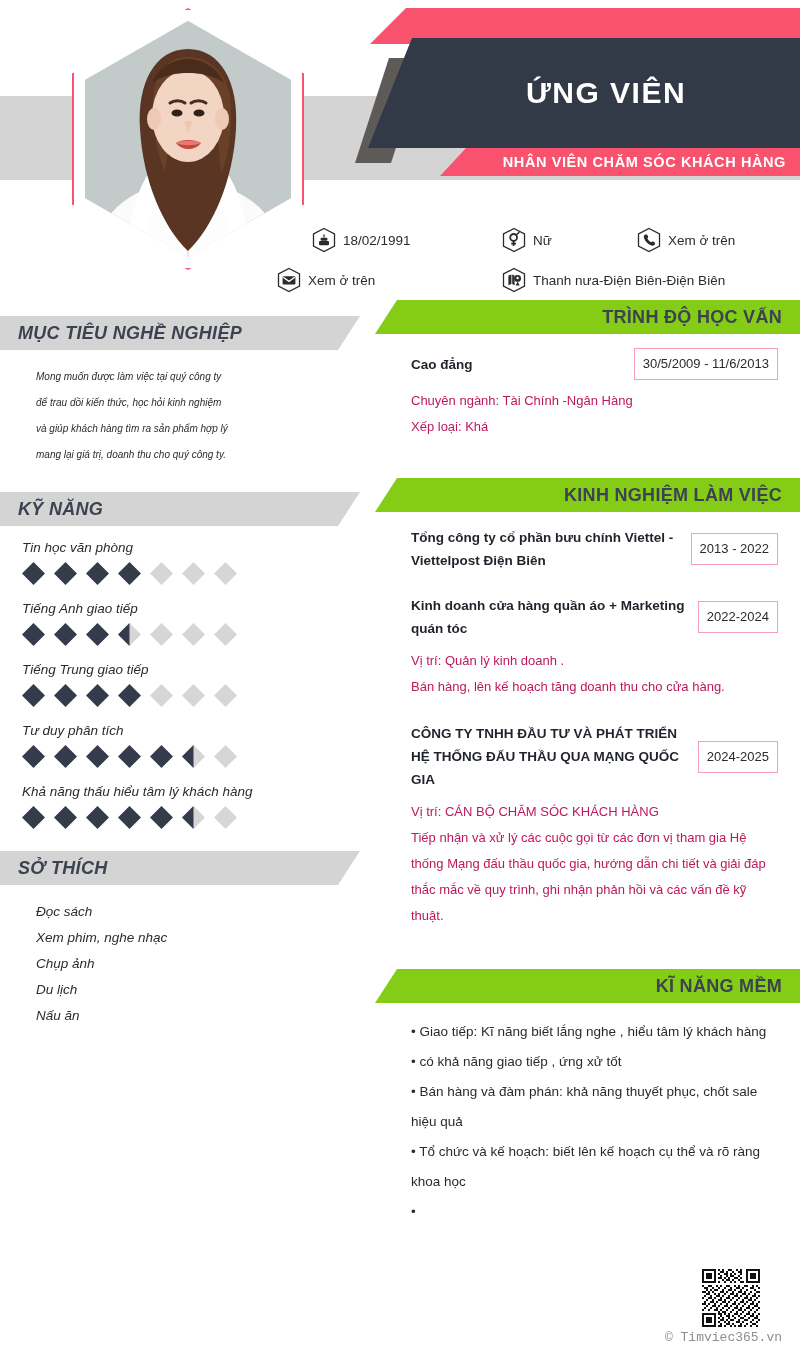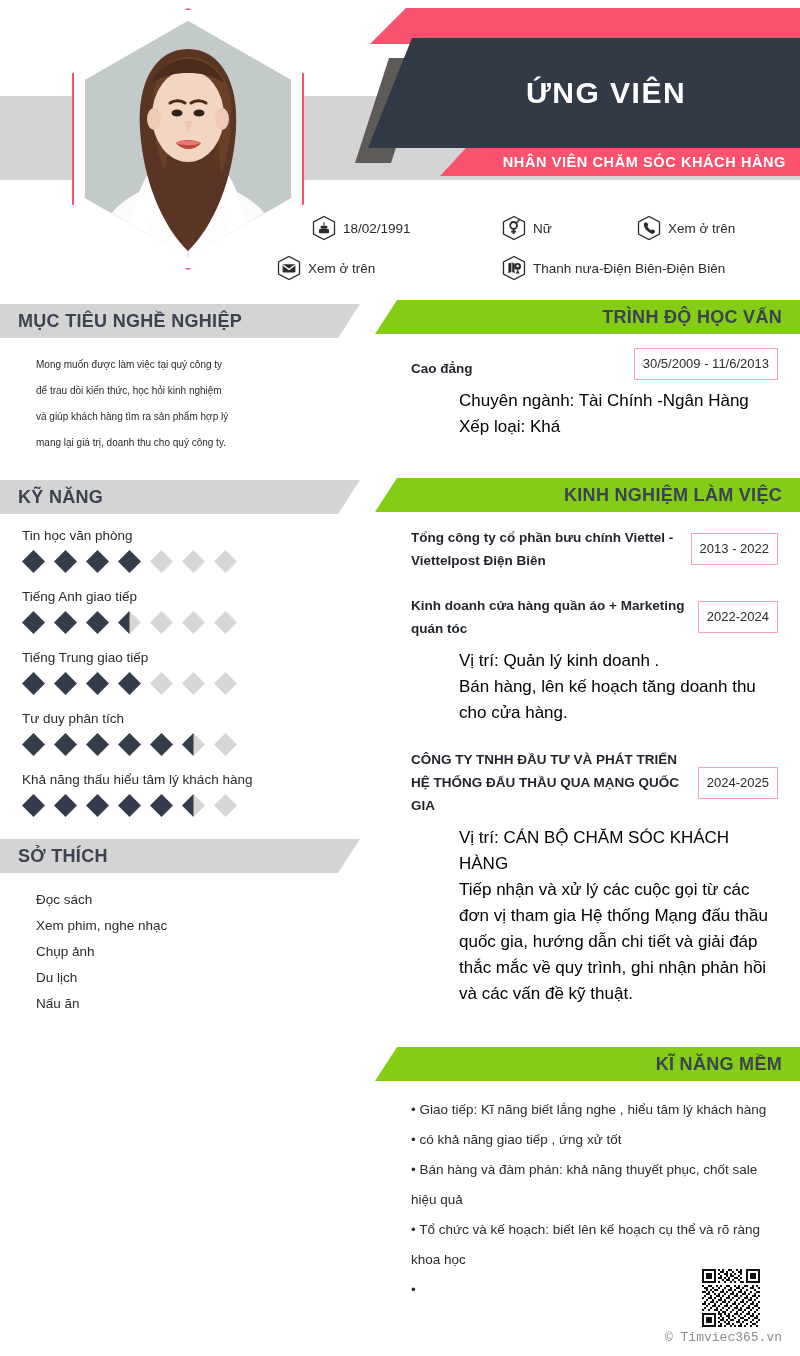--- a/index.html
+++ b/index.html
@@ -72,32 +72,32 @@
     clip-path: polygon(50% 0%, 100% 25%, 100% 75%, 50% 100%, 0% 75%, 0% 25%);
   }
   .photo-hex {
     position: absolute; left: 13px; top: 13px; width: 206px; height: 236px;
     clip-path: polygon(50% 0%, 100% 25%, 100% 75%, 50% 100%, 0% 75%, 0% 25%);
     overflow: hidden; background: #c6cdcc;
   }
   .photo-hex svg { display:block; width: 100%; height: 100%; }
 
   
-  .contacts { position: absolute; left: 310px; top: 208px; width: 470px; }
+  .contacts { position: absolute; left: 310px; top: 220px; width: 470px; }
   .c-row { display: flex; align-items: center; height: 40px; }
   .c-item { display: flex; align-items: center; gap: 5px; font-size: 13.5px; color: #2b2b2b; }
   .c-ico {
     width: 28px; height: 28px; flex: 0 0 28px;
     display: flex; align-items: center; justify-content: center;
   }
   .c-ico svg { display: block; }
 
   
   .cols { position: absolute; left: 0; top: 300px; width: 800px; }
-  .col-left { position: absolute; left: 0; top: 4px; width: 360px; }
+  .col-left { position: absolute; left: 0; top: 16px; width: 360px; font-style: italic; }
   .col-right { position: absolute; left: 375px; top: 0; width: 425px; }
 
   .sec-head-l {
     position: relative; height: 34px; background: #d4d4d4;
     display: flex; align-items: center;
     padding-left: 18px;
     clip-path: polygon(0 0, 100% 0, calc(100% - 22px) 100%, 0 100%);
     margin-bottom: 14px;
   }
   .sec-head-r {
@@ -119,28 +119,28 @@
   .skill-label { font-size: 13.5px; color: #2b2b2b; margin-bottom: 7px; }
   .diamonds { display: flex; gap: 9px; }
   .dia { width: 23px; height: 23px; position: relative; }
   .dia svg { display: block; }
 
   
   .hobby { font-size: 13.5px; color: #2b2b2b; line-height: 26px; padding-left: 36px; }
 
   
   .entry { padding: 0 22px 0 36px; margin-bottom: 6px; }
-  .entry-head { display: flex; align-items: flex-end; justify-content: space-between; gap: 12px; }
+  .entry-head { display: flex; align-items: center; justify-content: space-between; gap: 12px; }
   .entry-title { font-size: 13.5px; font-weight: bold; line-height: 23px; color: #1f232b; flex: 1; }
   .date-badge {
     border: 1.5px solid #f9a0b2; color: #2b2b2b; font-size: 13px;
     padding: 4px 8px; white-space: nowrap; text-align: right; line-height: 22px;
     flex: 0 0 auto; align-self: center;
   }
-  .entry-body { font-size: 17px; line-height: 26px; color: #000000; margin-top: 8px; margin-left: 48px; }
+  .entry-body { font-size: 13px; line-height: 26px; color: #be185d; margin-top: 8px; }
   .entry-body .ln { display: block; }
 
   .soft-list { padding: 0 22px 0 36px; }
   .soft-item { font-size: 13.5px; line-height: 30px; color: #2b2b2b; }
 
   
   .qr { position: absolute; left: 688px; top: 1269px; width: 86px; height: 58px; }
   .qr svg { display: block; }
   .footer-credit {
     position: absolute; left: 0; top: 1330px; width: 782px;

